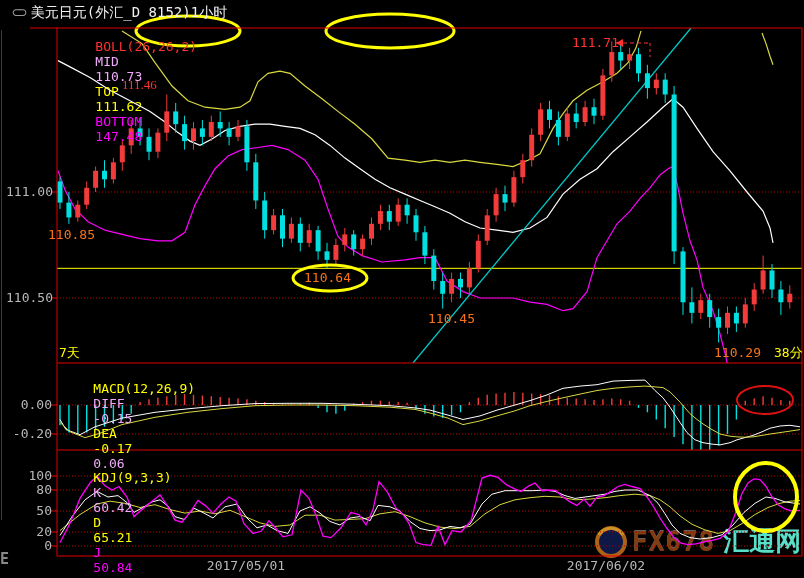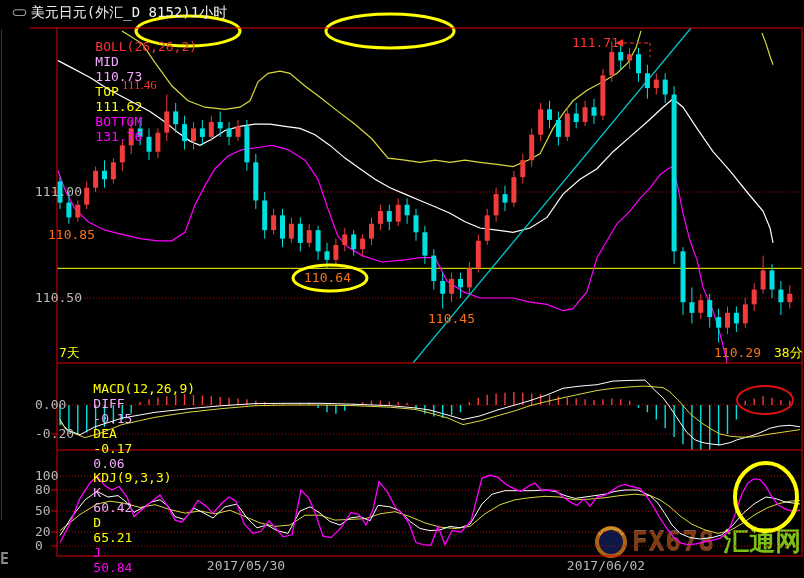--- a/index.html
+++ b/index.html
@@ -1,30 +1,30 @@
 <!DOCTYPE html>
 <html><head>
 <meta charset="utf-8">
 <style>
   html,body{margin:0;padding:0;background:#000;}
   #root{position:relative;width:804px;height:572px;background:#000;overflow:hidden;
         font-family:"DejaVu Sans Mono","Liberation Mono",monospace;}
   #chart{position:absolute;left:0;top:0;z-index:2;}
   .lbl{position:absolute;font-size:13px;line-height:14px;white-space:pre;z-index:3;}
-  .ax{width:46px;text-align:left;margin-left:29px;}
+  .ax{width:46px;text-align:right;}
   .red{color:#ff3232}.cyan{color:#f97316}.yel{color:#ffff00}.mag{color:#ff00ff}
   .wht{color:#f0abfc}.gry{color:#b8b8b8}.dgry{color:#888888}
   #titlebar{position:absolute;left:12px;top:4px;font-size:14px;color:#f0f0f0;z-index:3;white-space:pre;}
   #titlebar .icon{color:#9a9a9a;letter-spacing:-2px;margin-right:6px;}
   .hdr{position:absolute;font-size:13px;z-index:3;white-space:pre;}
   .hdr span{margin-right:10px;text-align:right;}
   #wm{position:absolute;left:594px;top:524px;z-index:1;display:flex;align-items:center;opacity:.95;}
   #wm .fx{font-size:26px;font-weight:bold;color:#8a4012;letter-spacing:1px;margin-left:4px;
           text-shadow:0 -1px 0 #6a6a6a;}
-  #wm .cn{font-size:26px;font-weight:bold;color:#84cc16;margin-left:8px;}
+  #wm .cn{font-size:26px;font-weight:bold;color:#5eead4;margin-left:8px;}
   #bgedge{position:absolute;left:1px;top:30px;width:1px;height:490px;background:#3a3a3a;z-index:0;}
   #botline{position:absolute;left:0;top:575px;width:804px;height:2px;background:#3c3c3c;z-index:1;}
 </style>
 </head>
 <body>
 
 <div id="root">
   <div id="bgedge"></div>
   <div id="botline"></div>
 
@@ -343,21 +343,21 @@
       <line x1="51" x2="57" y1="546" y2="546" stroke="#e00000"></line>
     </svg>
 
   <div class="hdr" style="left:64px;top:24px;">
     <span class="red">BOLL(26,26,2)</span>
     <span class="wht">MID</span>
     <span class="wht" style="margin-right:22px">110.73</span>
     <span class="yel">TOP</span>
     <span class="yel" style="margin-right:22px">111.62</span>
     <span class="mag">BOTTOM</span>
-    <span class="mag">131.76</span>
+    <span class="mag">147.48</span>
   </div>
 
   <div class="hdr" style="left:62px;top:366px;">
     <span class="yel">MACD(12,26,9)</span>
     <span class="wht">DIFF</span>
     <span class="wht" style="margin-right:26px">-0.15</span>
     <span class="yel">DEA</span>
     <span class="yel" style="margin-right:32px">-0.17</span>
     <span class="wht">0.06</span>
   </div>
@@ -374,21 +374,21 @@
 
   <div class="lbl red" style="left:122px;top:78px;font-family:Liberation Serif, serif;">111.46</div>
   <div class="lbl cyan" style="left:48px;top:228px;">110.85</div>
   <div class="lbl cyan" style="left:304px;top:271px;">110.64</div>
   <div class="lbl cyan" style="left:428px;top:312px;">110.45</div>
   <div class="lbl red" style="left:572px;top:36px;text-align:right;">111.71</div>
   <div class="lbl cyan" style="left:714px;top:346px;">110.29</div>
   <div class="lbl yel" style="left:59px;top:346px;">7天</div>
   <div class="lbl yel" style="left:774px;top:346px;">38分</div>
 
-  <div class="lbl gry" style="left:246px;top:559px;transform:translateX(-50%);">2017/05/30</div>
+  <div class="lbl gry" style="left:246px;top:559px;transform:translateX(-50%);">2017/05/01</div>
   <div class="lbl gry" style="left:606px;top:559px;transform:translateX(-50%);">2017/06/02</div>
 
   <div class="lbl dgry" style="left:0px;top:552px;font-weight:bold;font-size:15px;">E</div>
 <div class="lbl gry ax" style="left: 6px; top: 185px;">111.00</div>
     <div class="lbl gry ax" style="left: 6px; top: 291px;">110.50</div>
     <div class="lbl gry ax" style="left: 6px; top: 398px;">0.00</div>
     <div class="lbl gry ax" style="left: 6px; top: 427px;">-0.20</div>
     <div class="lbl gry ax" style="left: 6px; top: 469px;">100</div>
     <div class="lbl gry ax" style="left: 6px; top: 483px;">80</div>
     <div class="lbl gry ax" style="left: 6px; top: 504px;">50</div>

